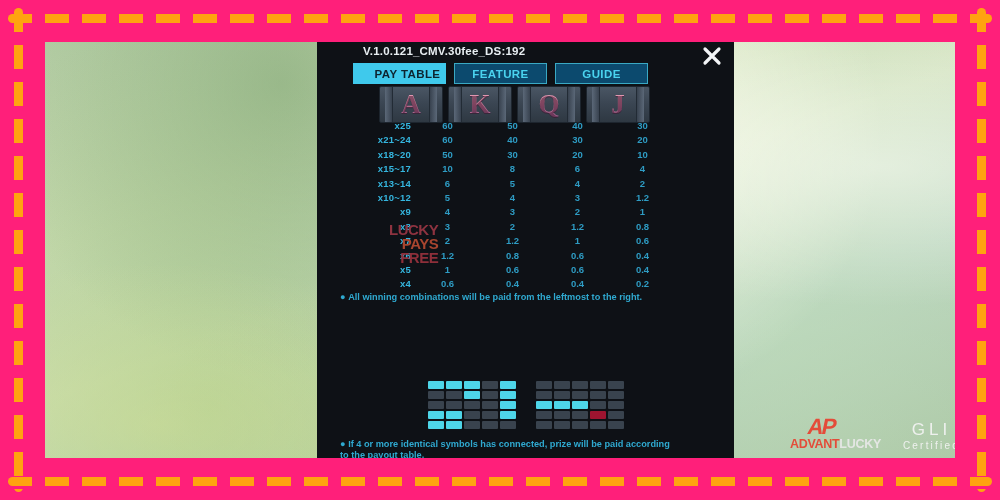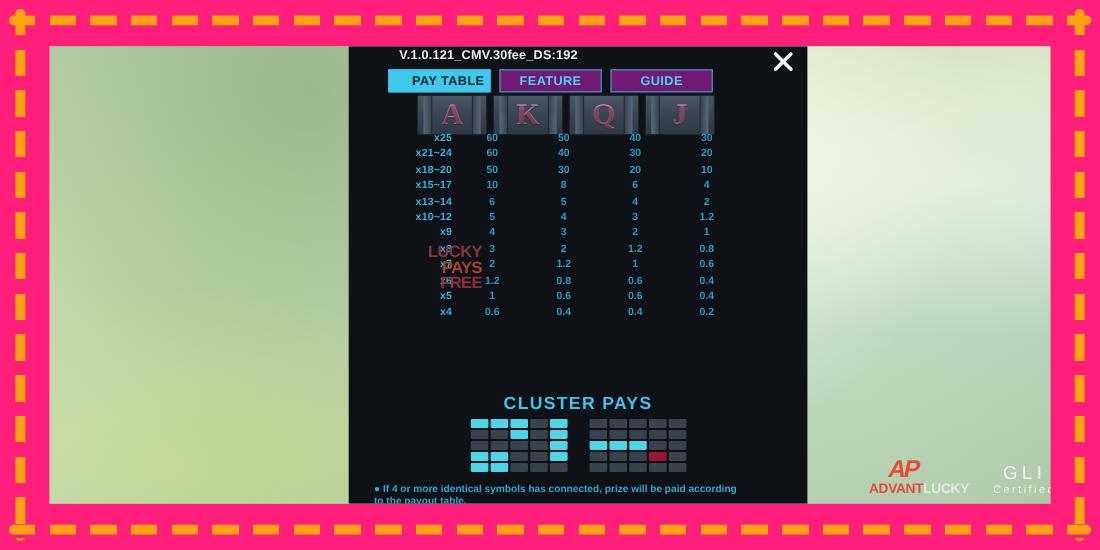--- a/index.html
+++ b/index.html
@@ -83,21 +83,21 @@
   
   #tabs {
     position: absolute; left: 36px; top: 21px;
     display: flex; gap: 8px;
   }
   .tab {
     width: 93px; height: 21px;
     display: flex; align-items: center; justify-content: center;
     font-size: 11.5px; font-weight: 700; letter-spacing: .4px;
     color: #4ad3ef; border: 1px solid #3aa9c4;
-    background: #701a75; cursor: pointer;
+    background: #0c4a6e; cursor: pointer;
   }
   .tab.active { background: #3fc9ec; color: #0d2430; border-color: #3fc9ec; padding-left: 16px; }
 
   
   #symbols {
     position: absolute; left: 62px; top: 44px;
     display: flex; gap: 5px;
   }
   .sym {
     width: 64px; height: 37px; position: relative;
@@ -338,23 +338,23 @@
           </div>
         </div>
 
       <div id="watermark">
         <span class="wm1">LUCKY</span>
         <span class="wm2">PAYS</span>
         <span class="wm3">FREE</span>
       </div>
 
       <div id="rules">
-      </div>
-
-      <div id="cluster-title">CLUSTER PAYS</div>
+        <div class="rule"><span class="dot">●</span>&nbsp;<span>All winning combinations will be paid from the leftmost to the right.</span></div>
+      </div>
+
 
       <div id="grids">
         <div class="grid" id="grid-left">
             <div class="cell on"></div>
             <div class="cell on"></div>
             <div class="cell on"></div>
             <div class="cell"></div>
             <div class="cell on"></div>
             <div class="cell"></div>
             <div class="cell"></div>

